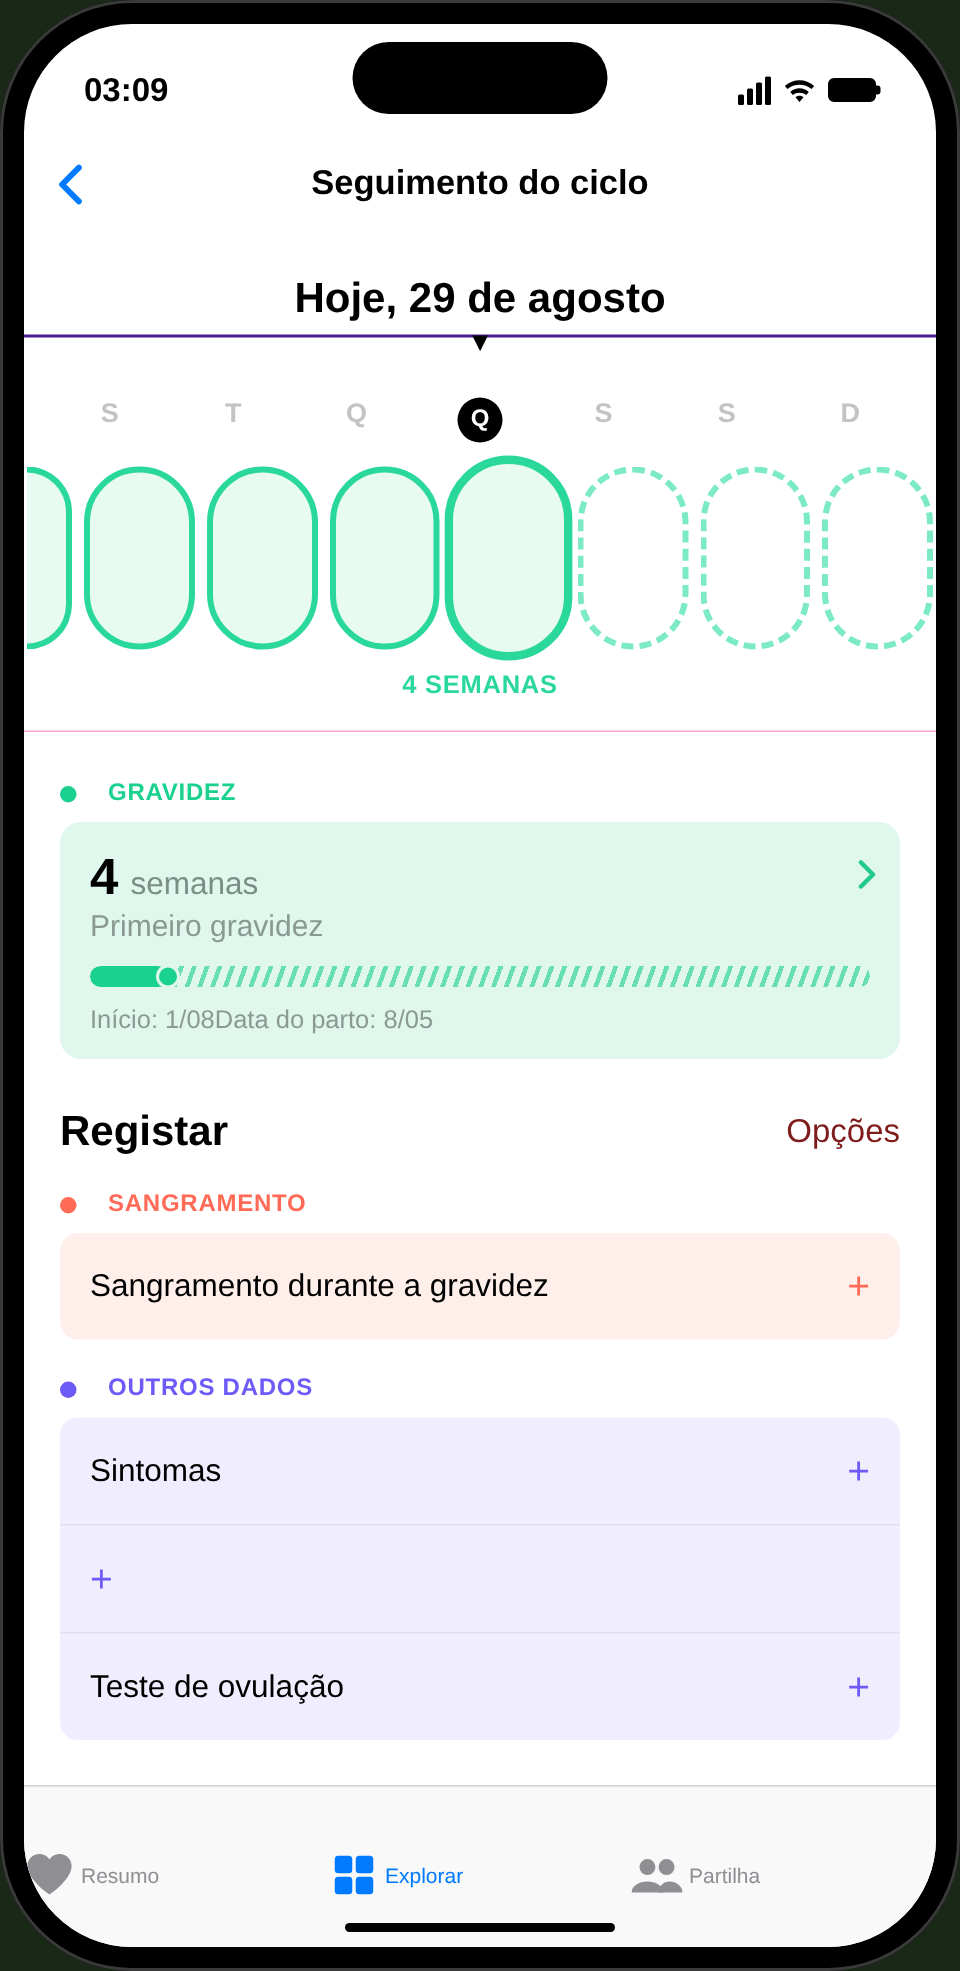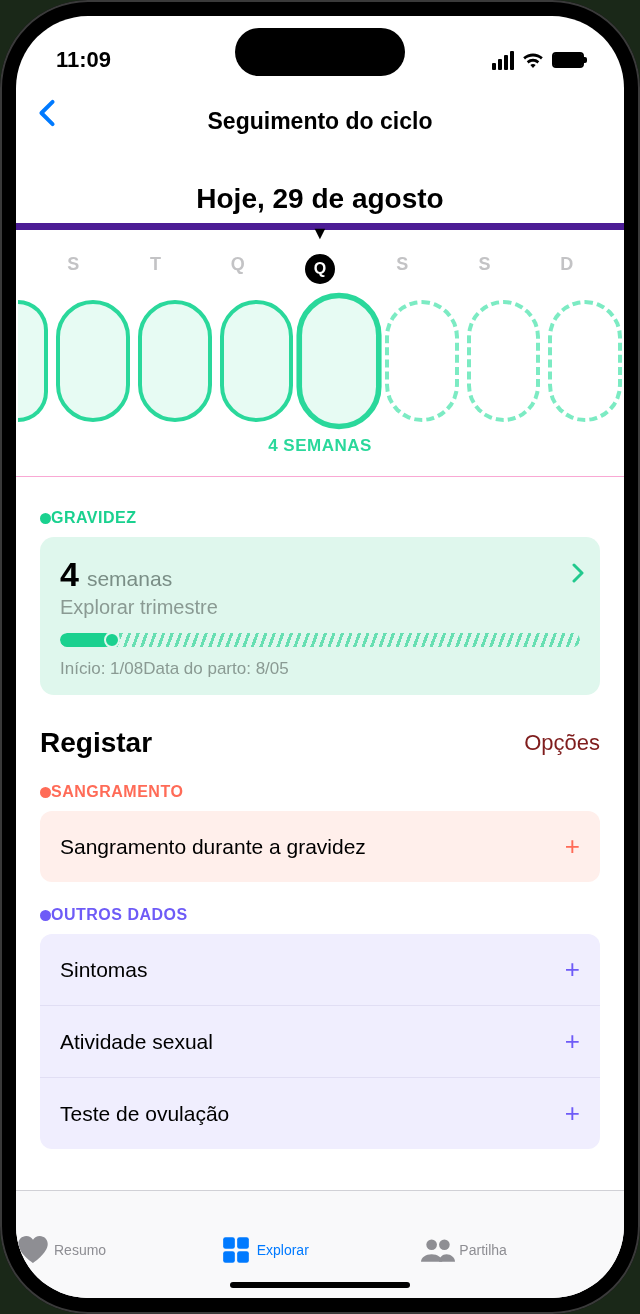--- a/index.html
+++ b/index.html
@@ -55,36 +55,36 @@
     .signal-bars span { width: 4px; background: #000; border-radius: 1px; }
     .signal-bars span:nth-child(1){height:7px} .signal-bars span:nth-child(2){height:11px}
     .signal-bars span:nth-child(3){height:15px} .signal-bars span:nth-child(4){height:19px}
     .wifi { width:22px; height:16px; position:relative; }
     .battery { width:32px; height:16px; border:2px solid #000; border-radius:4px; position:relative; }
     .battery::after { content:''; position:absolute; right:-5px; top:3px; width:3px; height:6px; background:#000; border-radius:0 2px 2px 0; }
     .battery-fill { width:100%; height:100%; background:#000; border-radius:1px; }
 
     .nav-header {
       display: flex;
-      align-items: flex-end;
+      align-items: flex-start;
       padding: 24px 24px 16px;
       position: relative;
     }
     .back-chevron { color: #007aff; font-size: 32px; font-weight: 400; position: absolute; left: 22px; }
     .nav-title { flex: 1; text-align: center; font-size: 23px; font-weight: 600; }
 
     .content { flex: 1; overflow: hidden; }
 
     .date-heading {
       text-align: center;
       font-size: 28px;
       font-weight: 700;
       padding: 32px 0 8px;
-      border-bottom: 7px solid #4c1d95;
-      margin-bottom: 0;
+      border-bottom: 2px solid #4c1d95;
+      margin-bottom: 16px;
     }
     .date-heading-wrap { position: relative; }
     .day-marker {
       position: absolute;
       left: 50%;
       transform: translateX(-50%);
       bottom: -14px;
       font-size: 18px;
       color: #000;
     }
@@ -142,21 +142,21 @@
       letter-spacing: 0.5px;
       padding: 14px 0 20px;
       border-bottom: 1px solid #f9a8d4;
     }
 
     .section-pad { padding: 0 24px; }
 
     .dot-label {
       display: flex;
       align-items: center;
-      gap: 0;
+      gap: 21px;
       font-size: 16px;
       font-weight: 700;
       letter-spacing: 0.5px;
       margin: 24px 0 10px;
     }
     .dot { width: 11px; height: 11px; border-radius: 50%; }
     .dot.green { background: #1ad18f; }
     .dot.red { background: #ff6b57; }
     .dot.purple { background: #6e5bf7; }
     .dot-label.green { color: #1ad18f; }
@@ -267,21 +267,21 @@
     }
   </style>
 </head>
 <body>
 
 <div class="phone-frame">
   <div class="notch"></div>
   <div class="phone-screen">
 
     <div class="status-bar">
-      <span>11:09</span>
+      <span>03:09</span>
       <div class="status-right">
         <div class="signal-bars">
           <span></span>
             <span></span>
             <span></span>
             <span></span>
         </div>
         <svg class="wifi" viewBox="0 0 24 18">
           <path d="M12 18l-3-3.5c1.7-1.5 4.3-1.5 6 0L12 18zM5 10.5l2 2.3c2.8-2.4 7.2-2.4 10 0l2-2.3C14.9 6.8 9.1 6.8 5 10.5zM1 6l2 2.3C7.8 4 16.2 4 21 8.3L23 6C16.8.3 7.2.3 1 6z" fill="#000"></path>
         </svg>
@@ -341,21 +341,21 @@
         <div class="preg-card">
           <div class="preg-top">
             <span class="preg-num">4</span>
             <span class="preg-unit">semanas</span>
           </div>
           <span class="preg-chevron">
             <svg width="12" height="20" viewBox="0 0 12 20">
                 <path d="M2 2l8 8-8 8" stroke="#22c98e" stroke-width="3" fill="none" stroke-linecap="round" stroke-linejoin="round"></path>
               </svg>
           </span>
-          <div class="preg-sub">Explorar trimestre</div>
+          <div class="preg-sub">Primeiro gravidez</div>
           <div class="prog-track">
             <div class="prog-fill"></div>
             <div class="prog-knob" style="left:10%;"></div>
           </div>
           <div class="preg-meta">
             <span>Início: 1/08</span>
             <span>Data do parto: 8/05</span>
           </div>
         </div>
 
@@ -376,21 +376,20 @@
         <div class="dot-label purple">
           <span class="dot purple"></span>
           <span>OUTROS DADOS</span>
         </div>
         <div class="purple-group">
           <div class="purple-row">
             <span>Sintomas</span>
             <span class="plus">+</span>
           </div>
           <div class="purple-row">
-            <span>Atividade sexual</span>
             <span class="plus">+</span>
           </div>
           <div class="purple-row">
             <span>Teste de ovulação</span>
             <span class="plus">+</span>
           </div>
         </div>
       </div>
     </div>
 

